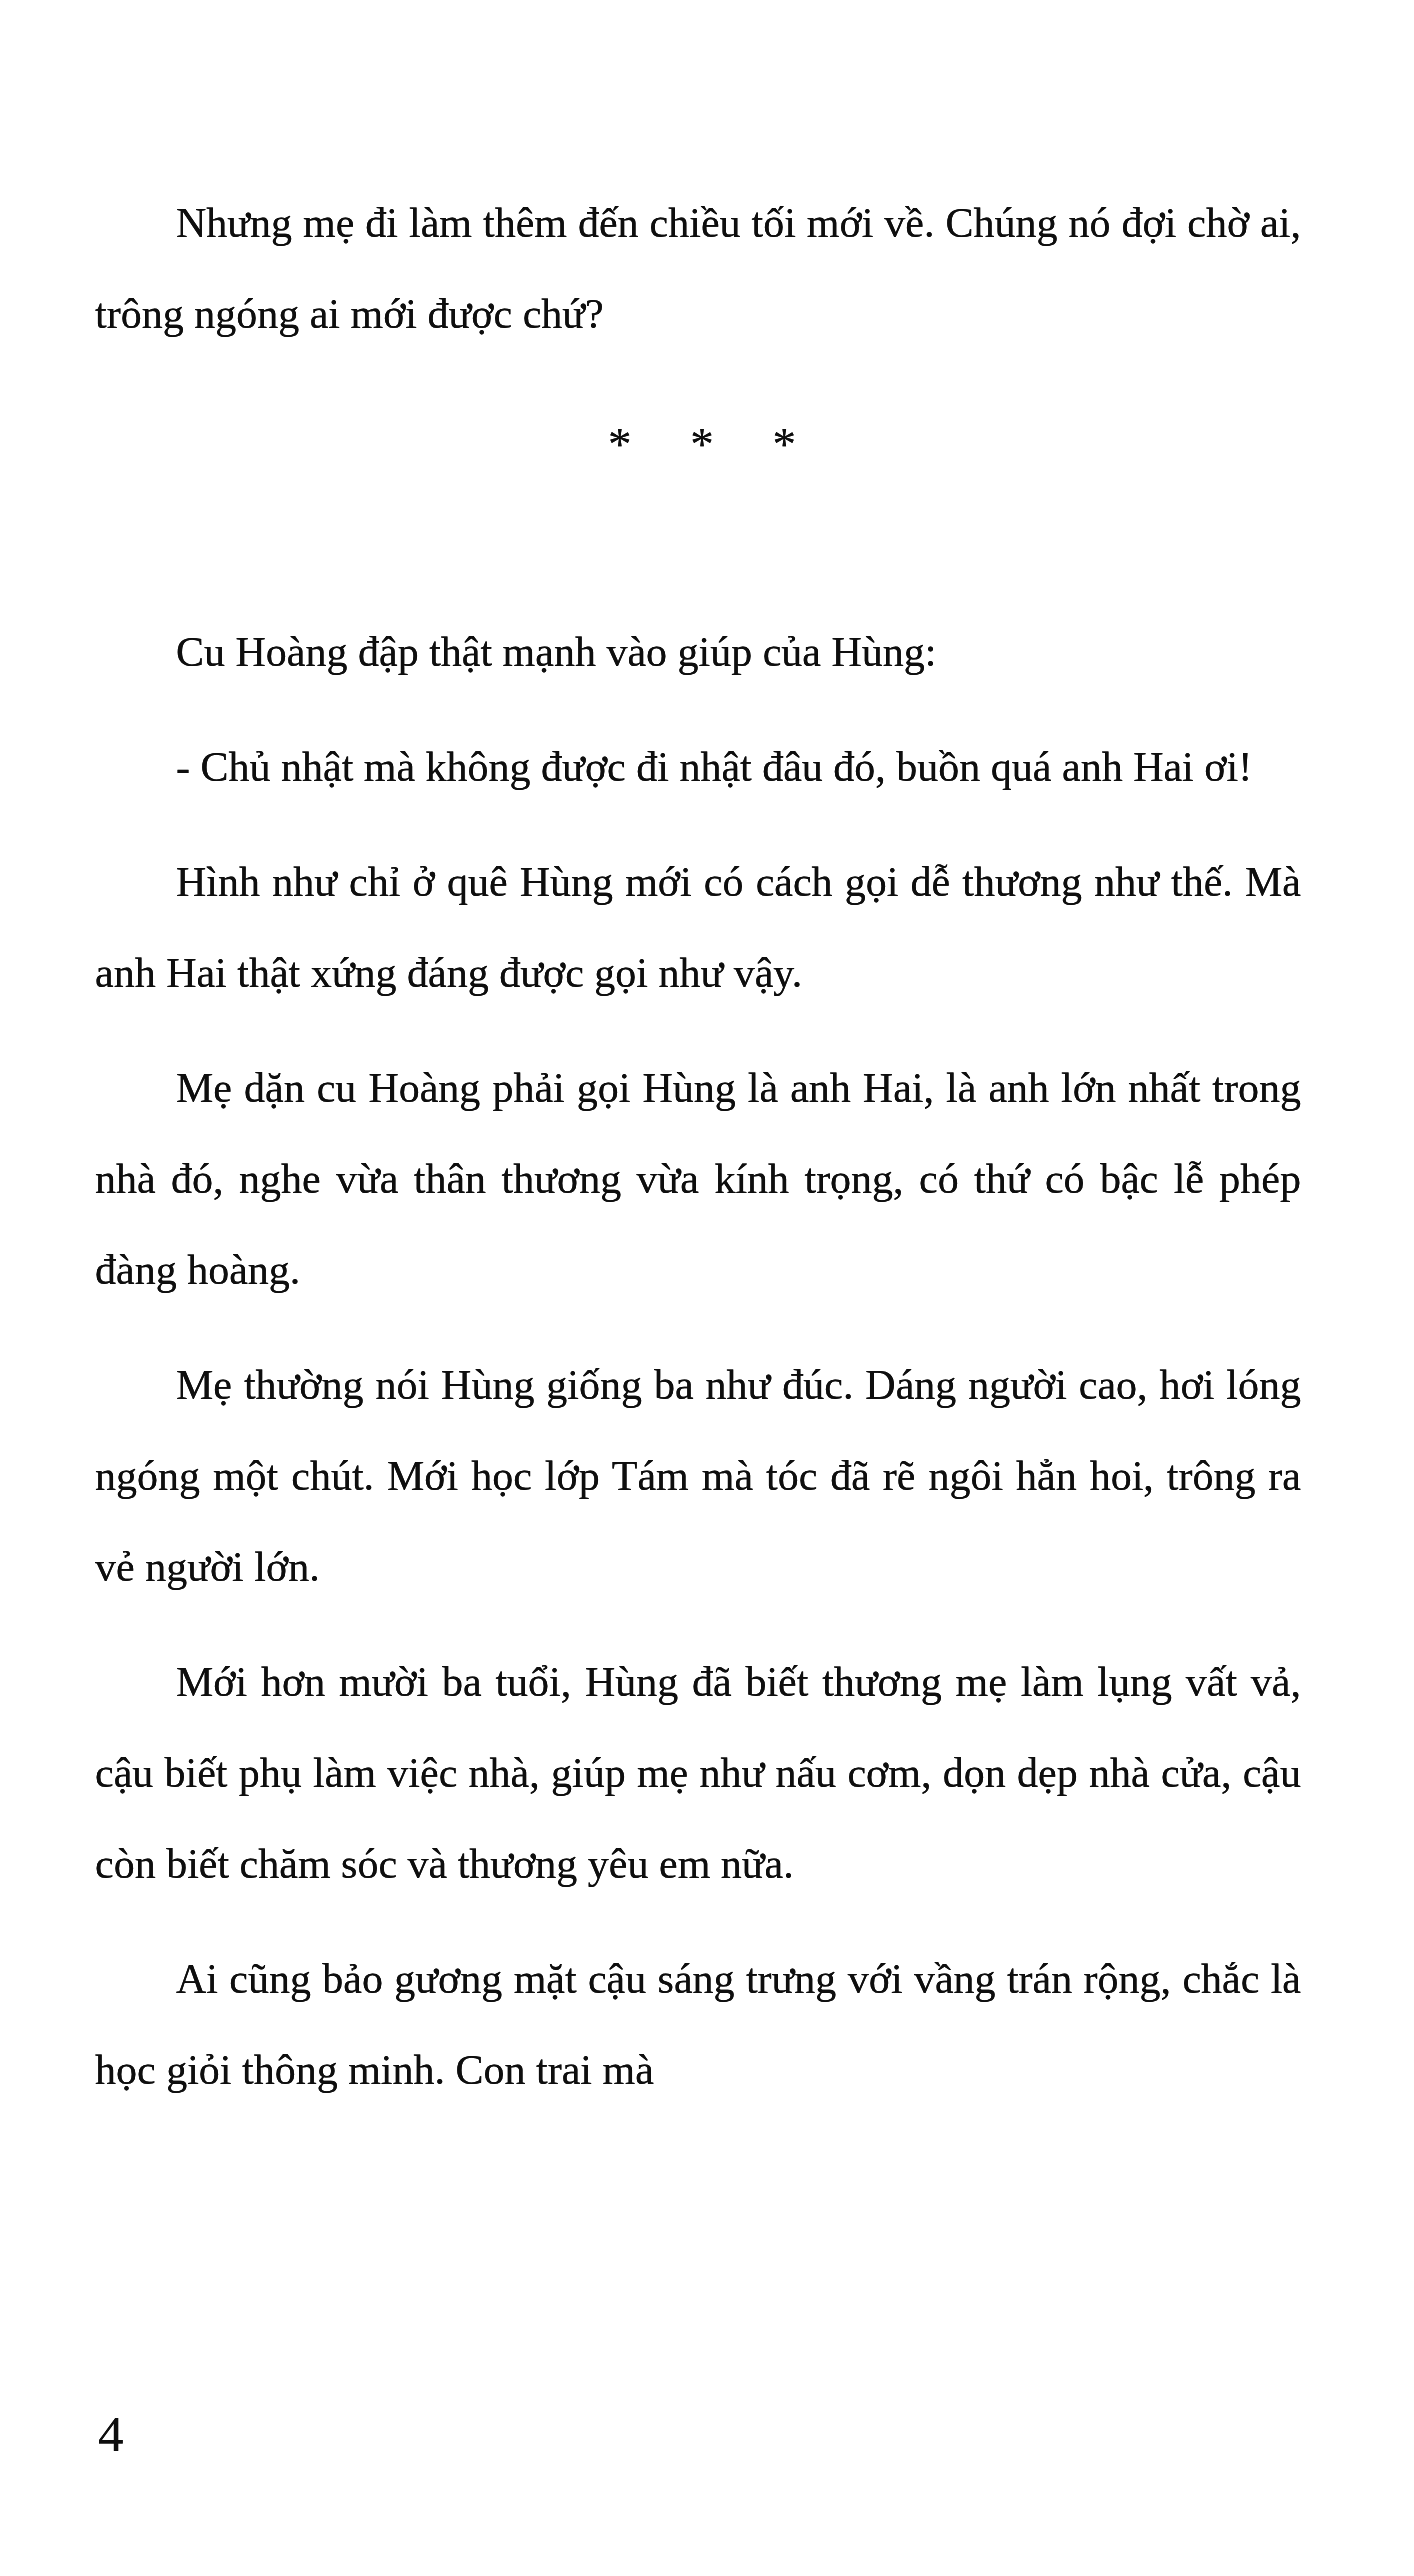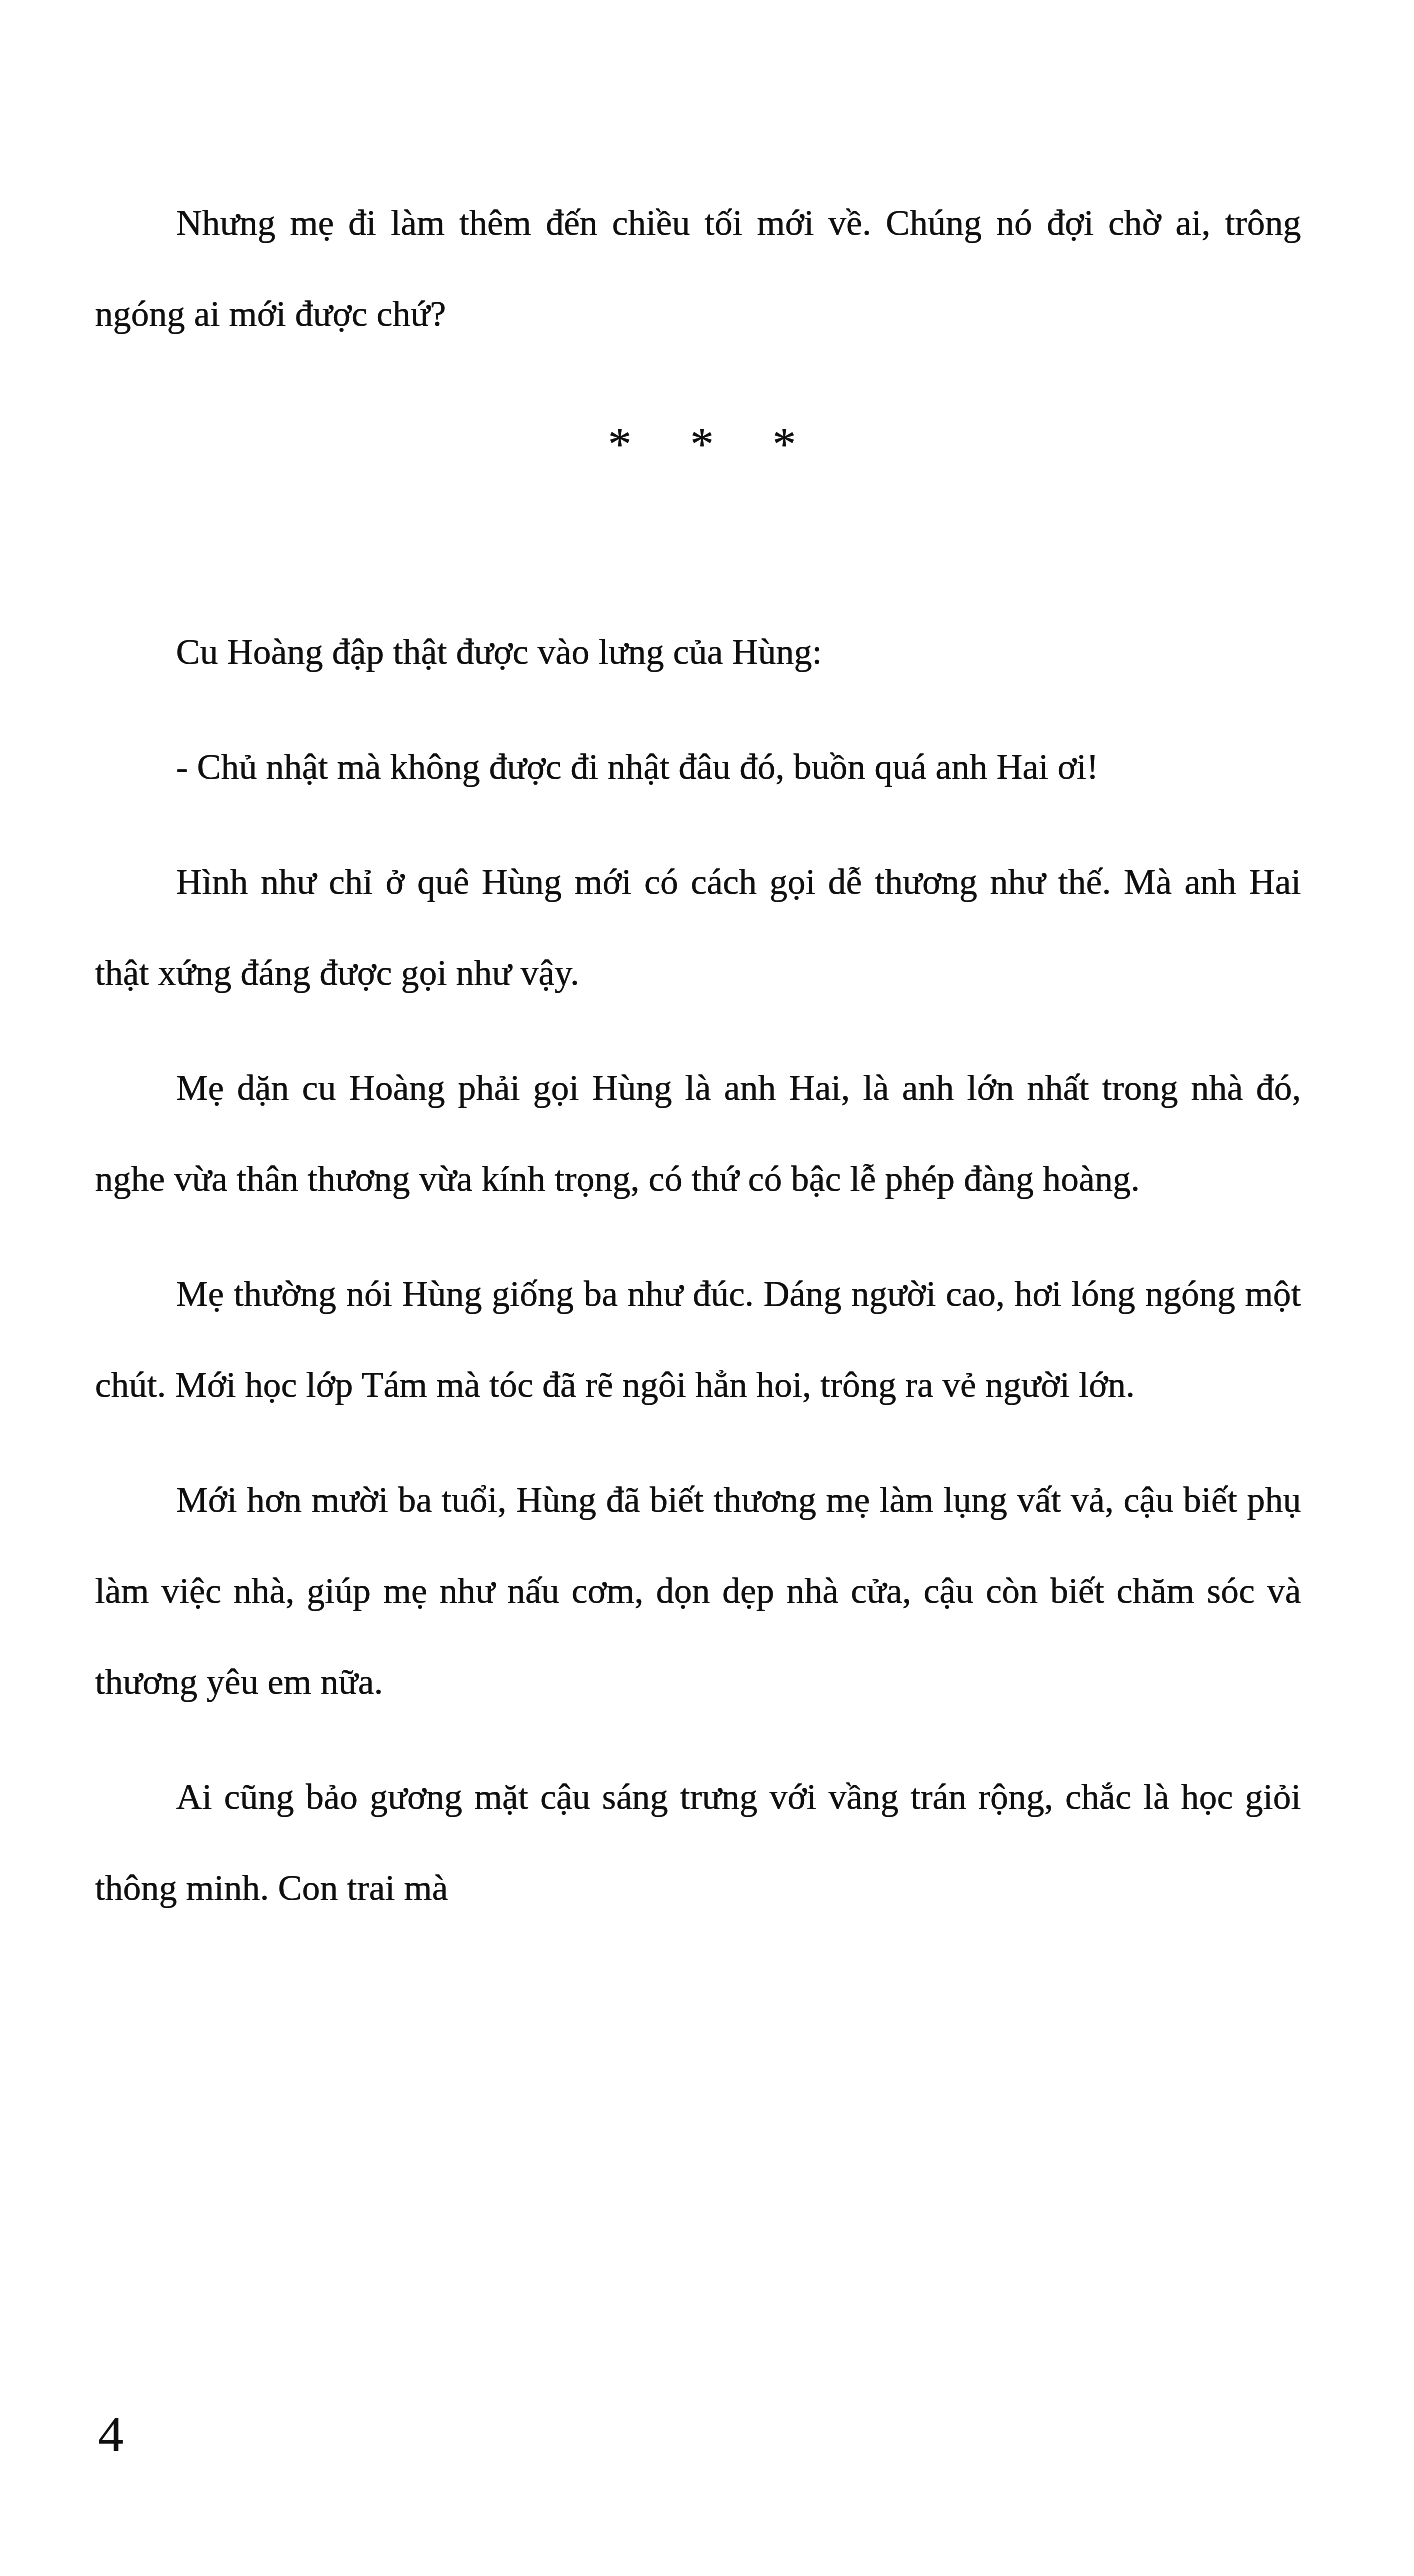--- a/index.html
+++ b/index.html
@@ -16,21 +16,21 @@
     color: #0e0e0e;
   }
   .page {
     position: absolute;
     left: 95px;
     top: 178px;
     width: 1214px;
   }
   .para {
     margin: 0 8px 24px 0;
-    font-size: 36px;
+    font-size: 42px;
     line-height: 91px;
     text-align: justify;
     text-indent: 81px;
     text-shadow: 0 0 0.4px currentColor;
   }
   .separator {
     text-align: center;
     font-size: 47px;
     line-height: 91px;
     margin: 39px 0 117px 0;
@@ -47,21 +47,21 @@
   }
 </style>
 </head>
 <body>
 
 <main class="page">
   <p class="para">Nhưng mẹ đi làm thêm đến chiều tối mới về. Chúng nó đợi chờ ai, trông ngóng ai mới được chứ?</p>
 
   <div class="separator">* * *</div>
 
-  <p class="para">Cu Hoàng đập thật được vào lưng của Hùng:</p>
+  <p class="para">Cu Hoàng đập thật mạnh vào giúp của Hùng:</p>
   <p class="para">- Chủ nhật mà không được đi nhật đâu đó, buồn quá anh Hai ơi!</p>
   <p class="para">Hình như chỉ ở quê Hùng mới có cách gọi dễ thương như thế. Mà anh Hai thật xứng đáng được gọi như vậy.</p>
   <p class="para">Mẹ dặn cu Hoàng phải gọi Hùng là anh Hai, là anh lớn nhất trong nhà đó, nghe vừa thân thương vừa kính trọng, có thứ có bậc lễ phép đàng hoàng.</p>
   <p class="para">Mẹ thường nói Hùng giống ba như đúc. Dáng người cao, hơi lóng ngóng một chút. Mới học lớp Tám mà tóc đã rẽ ngôi hẳn hoi, trông ra vẻ người lớn.</p>
   <p class="para">Mới hơn mười ba tuổi, Hùng đã biết thương mẹ làm lụng vất vả, cậu biết phụ làm việc nhà, giúp mẹ như nấu cơm, dọn dẹp nhà cửa, cậu còn biết chăm sóc và thương yêu em nữa.</p>
   <p class="para">Ai cũng bảo gương mặt cậu sáng trưng với vầng trán rộng, chắc là học giỏi thông minh. Con trai mà</p>
 </main>
 
 <div class="page-number">4</div>
 

